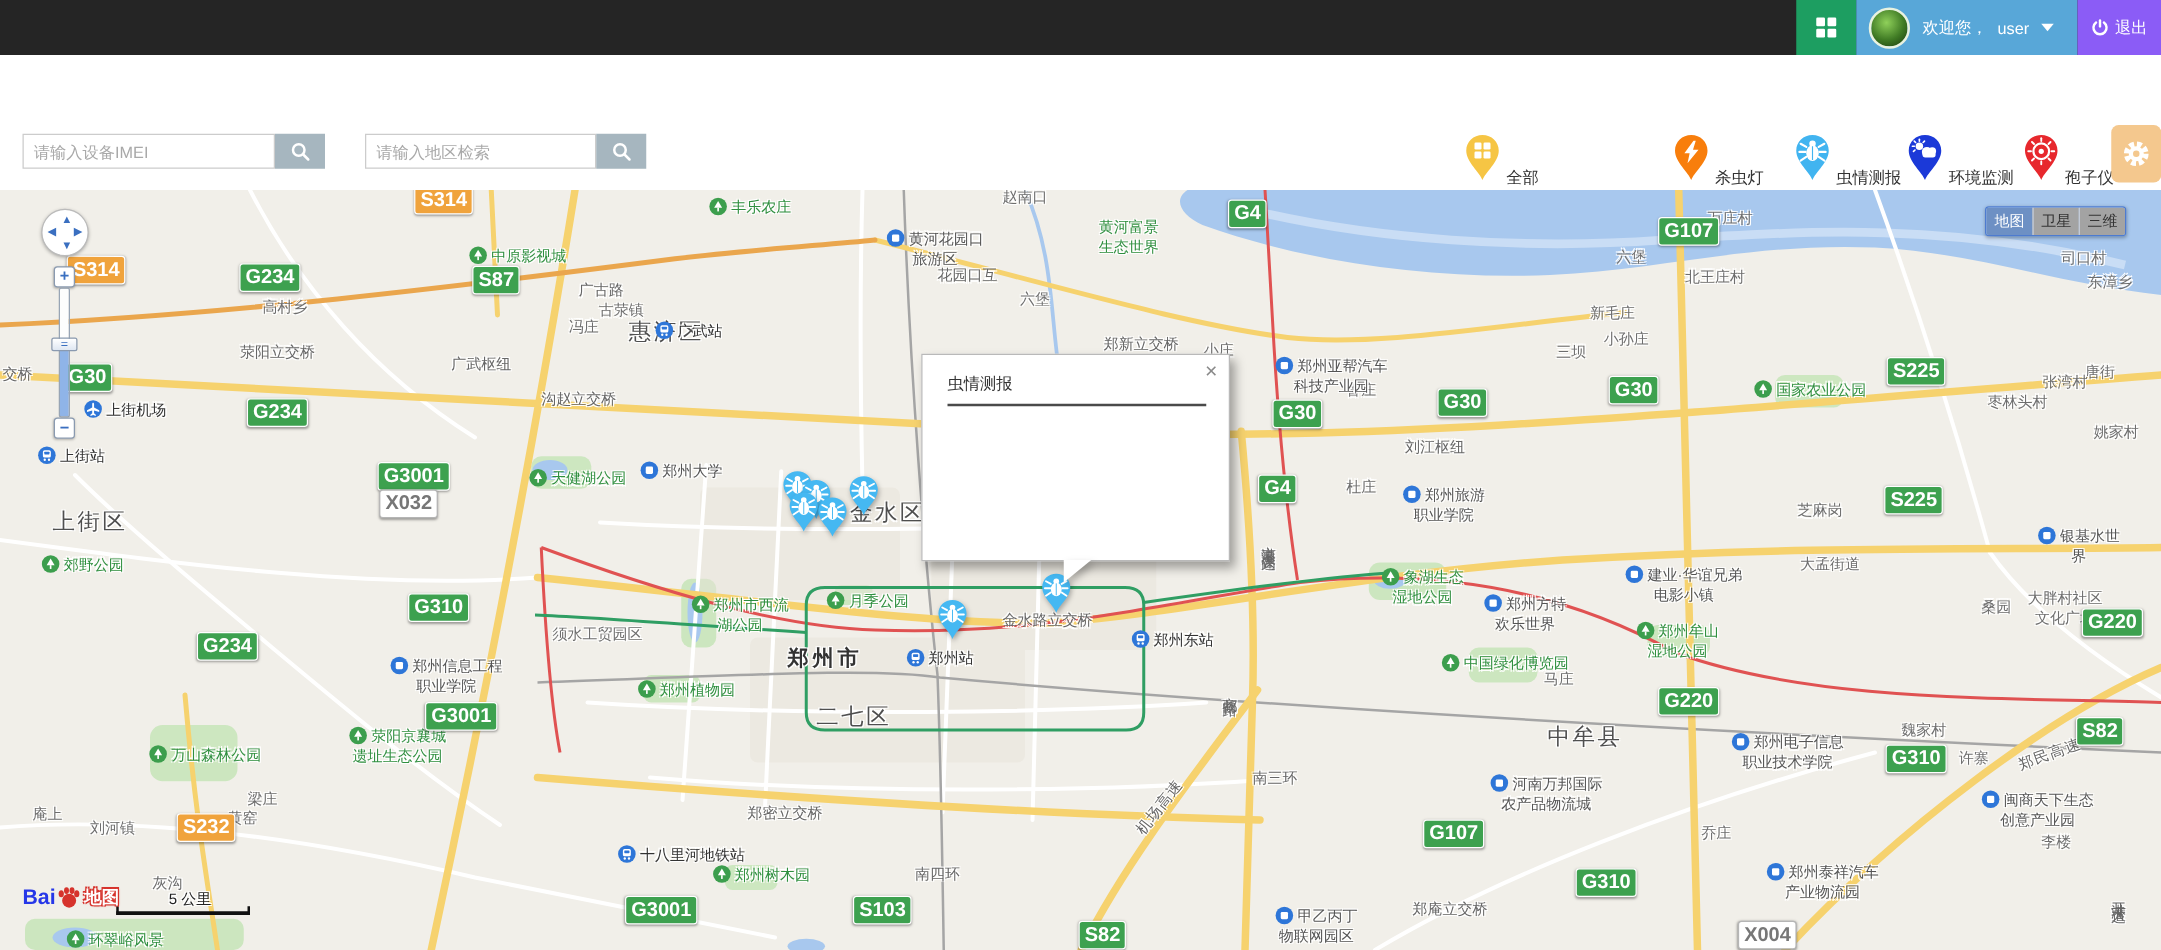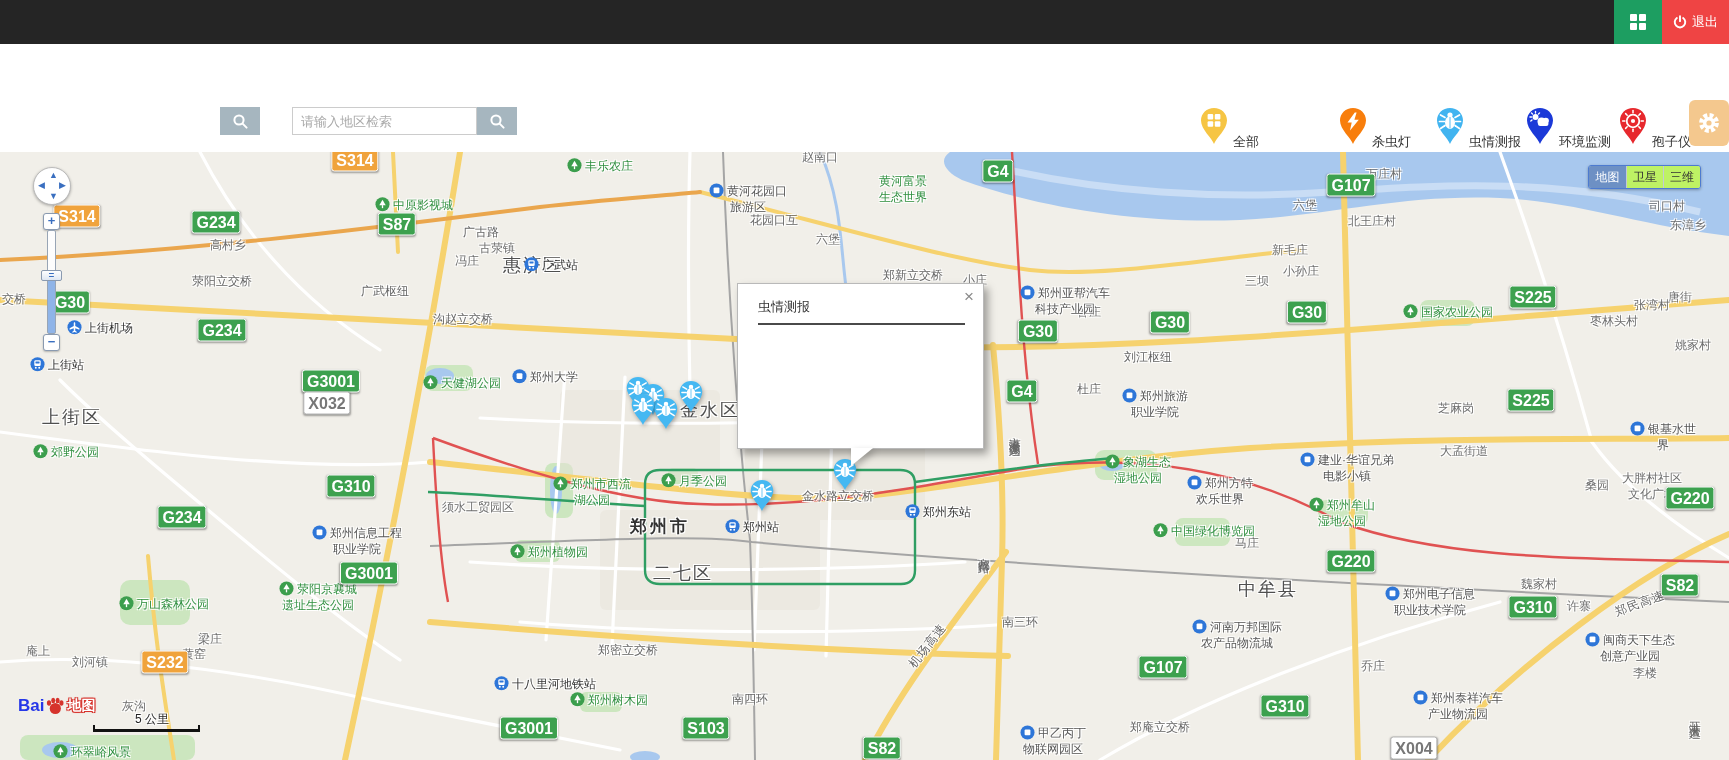--- a/index.html
+++ b/index.html
@@ -8,21 +8,21 @@
 
   
   .navbar{position:absolute;left:0;top:0;width:1729px;height:44px;background:#252525;display:flex;align-items:stretch;}
   .nav-right{margin-left:auto;display:flex;align-items:stretch;}
   .apps-btn{width:48px;background:#1d9e61;display:flex;align-items:center;justify-content:center;cursor:pointer;}
   .user-area{width:177px;background:#58a7d8;display:flex;align-items:center;padding:0 10px;color:#fff;font-size:13px;cursor:pointer;}
   .avatar{width:33px;height:33px;border-radius:50%;border:2px solid #e8f2e0;background:radial-gradient(circle at 42% 35%,#8fd05a,#3f7a24 55%,#1b3d10 95%);margin-right:10px;flex:0 0 auto;}
   .welcome{white-space:nowrap;}
   .uname{margin-left:8px;}
   .caret{width:0;height:0;border-left:5px solid transparent;border-right:5px solid transparent;border-top:6px solid #fff;margin-left:10px;}
-  .logout-btn{width:67px;background:#ef4444;color:#fff;display:flex;align-items:center;justify-content:center;font-size:13px;cursor:pointer;gap:5px;}
+  .logout-btn{width:67px;background:#8b5cf6;color:#fff;display:flex;align-items:center;justify-content:center;font-size:13px;cursor:pointer;gap:5px;}
 
   
   .breadcrumb{position:absolute;left:0;top:44px;width:1729px;height:44px;background:#f1f1f1;border-bottom:1px solid #e2e2e2;display:flex;align-items:center;padding-left:20px;color:#333;font-size:13px;gap:7px;}
 
   
   .toolbar{position:absolute;left:0;top:88px;width:1729px;height:64px;background:#fff;}
   .srch-input{position:absolute;top:19px;height:28px;border:1px solid #ccc;padding:0 8px;font-size:13px;color:#333;outline:none;}
   .srch-input::placeholder{color:#a9a9a9;}
   #imei-input{left:18px;width:202px;}
   #region-input{left:292px;width:185px;}
@@ -51,82 +51,89 @@
   .marker{position:absolute;width:26px;height:33px;cursor:pointer;filter:drop-shadow(1px 2px 2px rgba(0,0,0,.3));}
 
   
   .pan-circle{position:absolute;left:33px;top:15px;width:38px;height:38px;border-radius:50%;background:#fff;border:1px solid #bbb;box-shadow:0 1px 3px rgba(0,0,0,.3);cursor:pointer;}
   .pan-circle span{position:absolute;color:#3a6fc0;font-size:9px;line-height:1;}
   .zoom-btn{position:absolute;left:43px;width:17px;height:17px;background:#fff;border:1px solid #8a9ab0;border-radius:3px;color:#3a6fc0;font-weight:bold;font-size:13px;line-height:14px;text-align:center;cursor:pointer;box-shadow:0 1px 2px rgba(0,0,0,.25);}
   .zoom-track{position:absolute;left:47px;top:78px;width:9px;height:104px;border:1px solid #98a5b5;background:linear-gradient(#fdfdfd 0 42%,#8fb4e8 42% 100%);border-radius:2px;cursor:pointer;}
   .zoom-handle{position:absolute;left:41px;top:118px;width:21px;height:11px;background:linear-gradient(#fff,#dfe7f2);border:1px solid #8a9ab0;border-radius:2px;cursor:grab;display:flex;align-items:center;justify-content:center;color:#3a6fc0;font-size:10px;line-height:1;}
   
   .type-ctl{position:absolute;left:1588px;top:13px;display:flex;border:1px solid #4d7bd0;border-radius:3px;overflow:hidden;box-shadow:0 1px 3px rgba(0,0,0,.3);}
-  .type-btn{width:37px;height:22px;background:#bef264;color:#333;font-size:12px;display:flex;align-items:center;justify-content:center;cursor:pointer;border-left:1px solid #c3cad6;}
+  .type-btn{width:37px;height:22px;background:#a3a3a3;color:#333;font-size:12px;display:flex;align-items:center;justify-content:center;cursor:pointer;border-left:1px solid #c3cad6;}
   .type-btn:first-child{border-left:none;}
   .type-btn.active{background:#6d90c4;color:#fff;}
   
   .popup{position:absolute;left:737px;top:131px;width:247px;height:166px;background:#fff;border:1px solid #b9b9b9;box-shadow:4px 5px 8px rgba(0,0,0,.35);z-index:30;}
   .popup:after{content:"";position:absolute;left:113px;bottom:-18px;width:0;height:0;border-top:18px solid #fff;border-right:22px solid transparent;filter:drop-shadow(3px 3px 3px rgba(0,0,0,.25));}
   .popup-title{margin:14px 20px 0;font-size:13px;color:#333;}
   .popup-hr{margin:7px 18px 0 20px;border:none;border-top:2px solid #4a4a4a;}
   .popup-close{position:absolute;right:9px;top:4px;font-size:17px;color:#8a8a8a;cursor:pointer;line-height:1;}
   .popup-fields{margin:8px 20px 0;font-size:12.5px;color:#333;}
   .prow{line-height:17.5px;white-space:nowrap;}
   
   .scale-text{position:absolute;left:152px;top:559px;transform:translateX(-50%);font-size:12px;color:#222;text-shadow:-1px -1px 0 #fff,1px -1px 0 #fff,-1px 1px 0 #fff,1px 1px 0 #fff;}
   .scale-bar{position:absolute;left:93px;top:573px;width:107px;height:7px;border-left:2px solid #111;border-right:2px solid #111;border-bottom:3px solid #111;}
-  .bd-logo{position:absolute;left:18px;top:540px;display:flex;align-items:center;height:28px;text-align:right;}
+  .bd-logo{position:absolute;left:18px;top:552px;display:flex;align-items:center;height:28px;text-align:right;}
   .bd-bai{color:#2637e8;font-weight:bold;font-size:17px;}
   .bd-map{color:#fff;font-weight:bold;font-size:14px;margin-left:1px;text-shadow:-1px -1px 0 #d6332c,1px -1px 0 #d6332c,-1px 1px 0 #d6332c,1px 1px 0 #d6332c,0 0 2px #d6332c;}
 </style>
 </head>
 <body>
 
 <div class="page">
 
   <header class="navbar">
     <div class="nav-right">
       <div class="apps-btn">
         <svg width="18" height="18" viewBox="0 0 18 18">
             <g fill="#fff">
               <rect x="1" y="1" width="7" height="7" rx="1"></rect>
               <rect x="10" y="1" width="7" height="7" rx="1"></rect>
               <rect x="1" y="10" width="7" height="7" rx="1"></rect>
               <rect x="10" y="10" width="7" height="7" rx="1"></rect>
             </g>
           </svg>
+      </div>
+      <div class="user-area">
+        <div class="avatar"></div>
+        <span class="welcome">欢迎您，</span>
+        <span class="uname">user</span>
+        <span class="caret"></span>
       </div>
       <div class="logout-btn">
         <svg width="14" height="14" viewBox="0 0 16 16">
             <path d="M8 1.5 V7" stroke="#fff" stroke-width="2.2" stroke-linecap="round"></path>
             <path d="M4.4 3.4 A6 6 0 1 0 11.6 3.4" fill="none" stroke="#fff" stroke-width="2.2" stroke-linecap="round"></path>
           </svg>
         <span>退出</span>
       </div>
     </div>
   </header>
 
 
   <div class="toolbar">
+    <input id="imei-input" class="srch-input" placeholder="请输入设备IMEI" style="">
     <button id="imei-btn" class="srch-btn">
       <svg width="17" height="17" viewBox="0 0 17 17">
           <circle cx="7" cy="7" r="4.6" fill="none" stroke="#fff" stroke-width="2"></circle>
           <line x1="10.6" y1="10.6" x2="14.6" y2="14.6" stroke="#fff" stroke-width="2" stroke-linecap="round"></line>
         </svg>
     </button>
     <input id="region-input" class="srch-input" placeholder="请输入地区检索" style="">
     <button id="region-btn" class="srch-btn">
       <svg width="17" height="17" viewBox="0 0 17 17">
           <circle cx="7" cy="7" r="4.6" fill="none" stroke="#fff" stroke-width="2"></circle>
           <line x1="10.6" y1="10.6" x2="14.6" y2="14.6" stroke="#fff" stroke-width="2" stroke-linecap="round"></line>
         </svg>
     </button>
     <div id="filters">
-        <div class="filter-item" style="left: 1199px; text-align: center;">
+        <div class="filter-item" style="left: 1171px; text-align: center;">
           <svg width="30" height="38" viewBox="0 0 30 38">
             <path d="M15 37 C13 31 2 22.5 2 13.5 C2 6.3 7.8 1 15 1 C22.2 1 28 6.3 28 13.5 C28 22.5 17 31 15 37 Z" fill="#f6c544"></path>
             <g fill="#fff">
               <rect x="8.6" y="7" width="5.6" height="5.6" rx="1"></rect>
               <rect x="15.8" y="7" width="5.6" height="5.6" rx="1"></rect>
               <rect x="8.6" y="14.2" width="5.6" height="5.6" rx="1"></rect>
               <rect x="15.8" y="14.2" width="5.6" height="5.6" rx="1"></rect>
             </g>
           </svg>
           <span class="filter-label" style="left: 34px;">全部</span>

